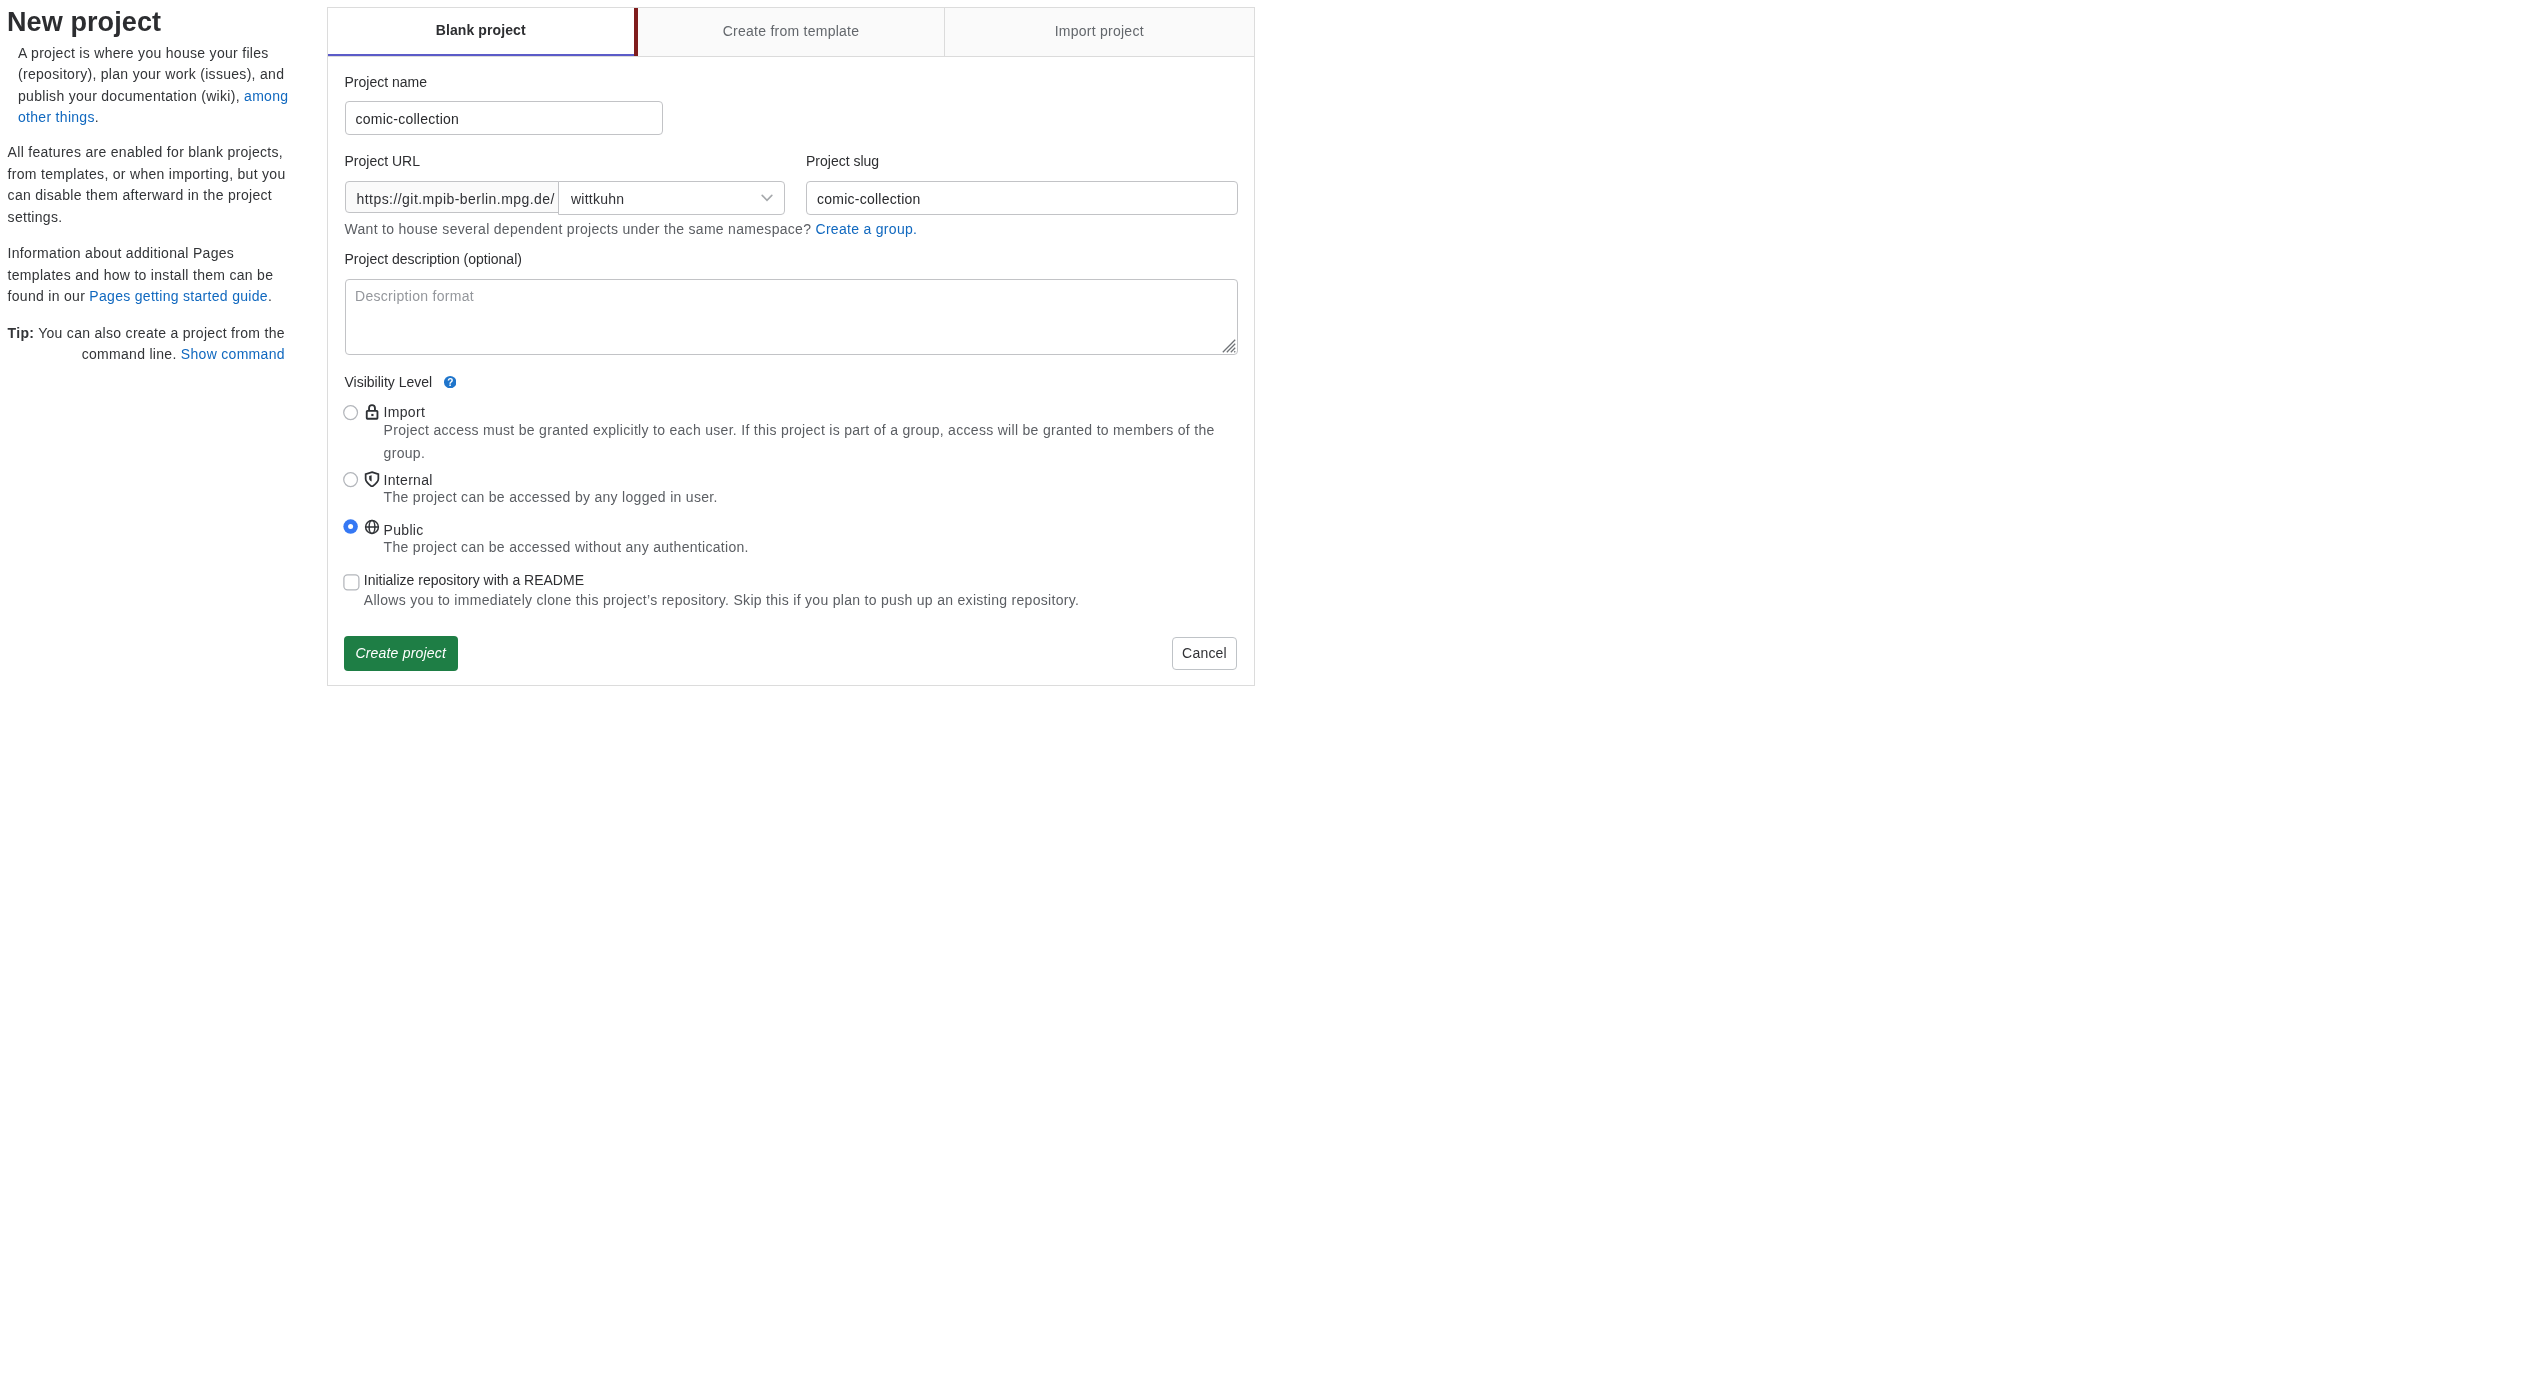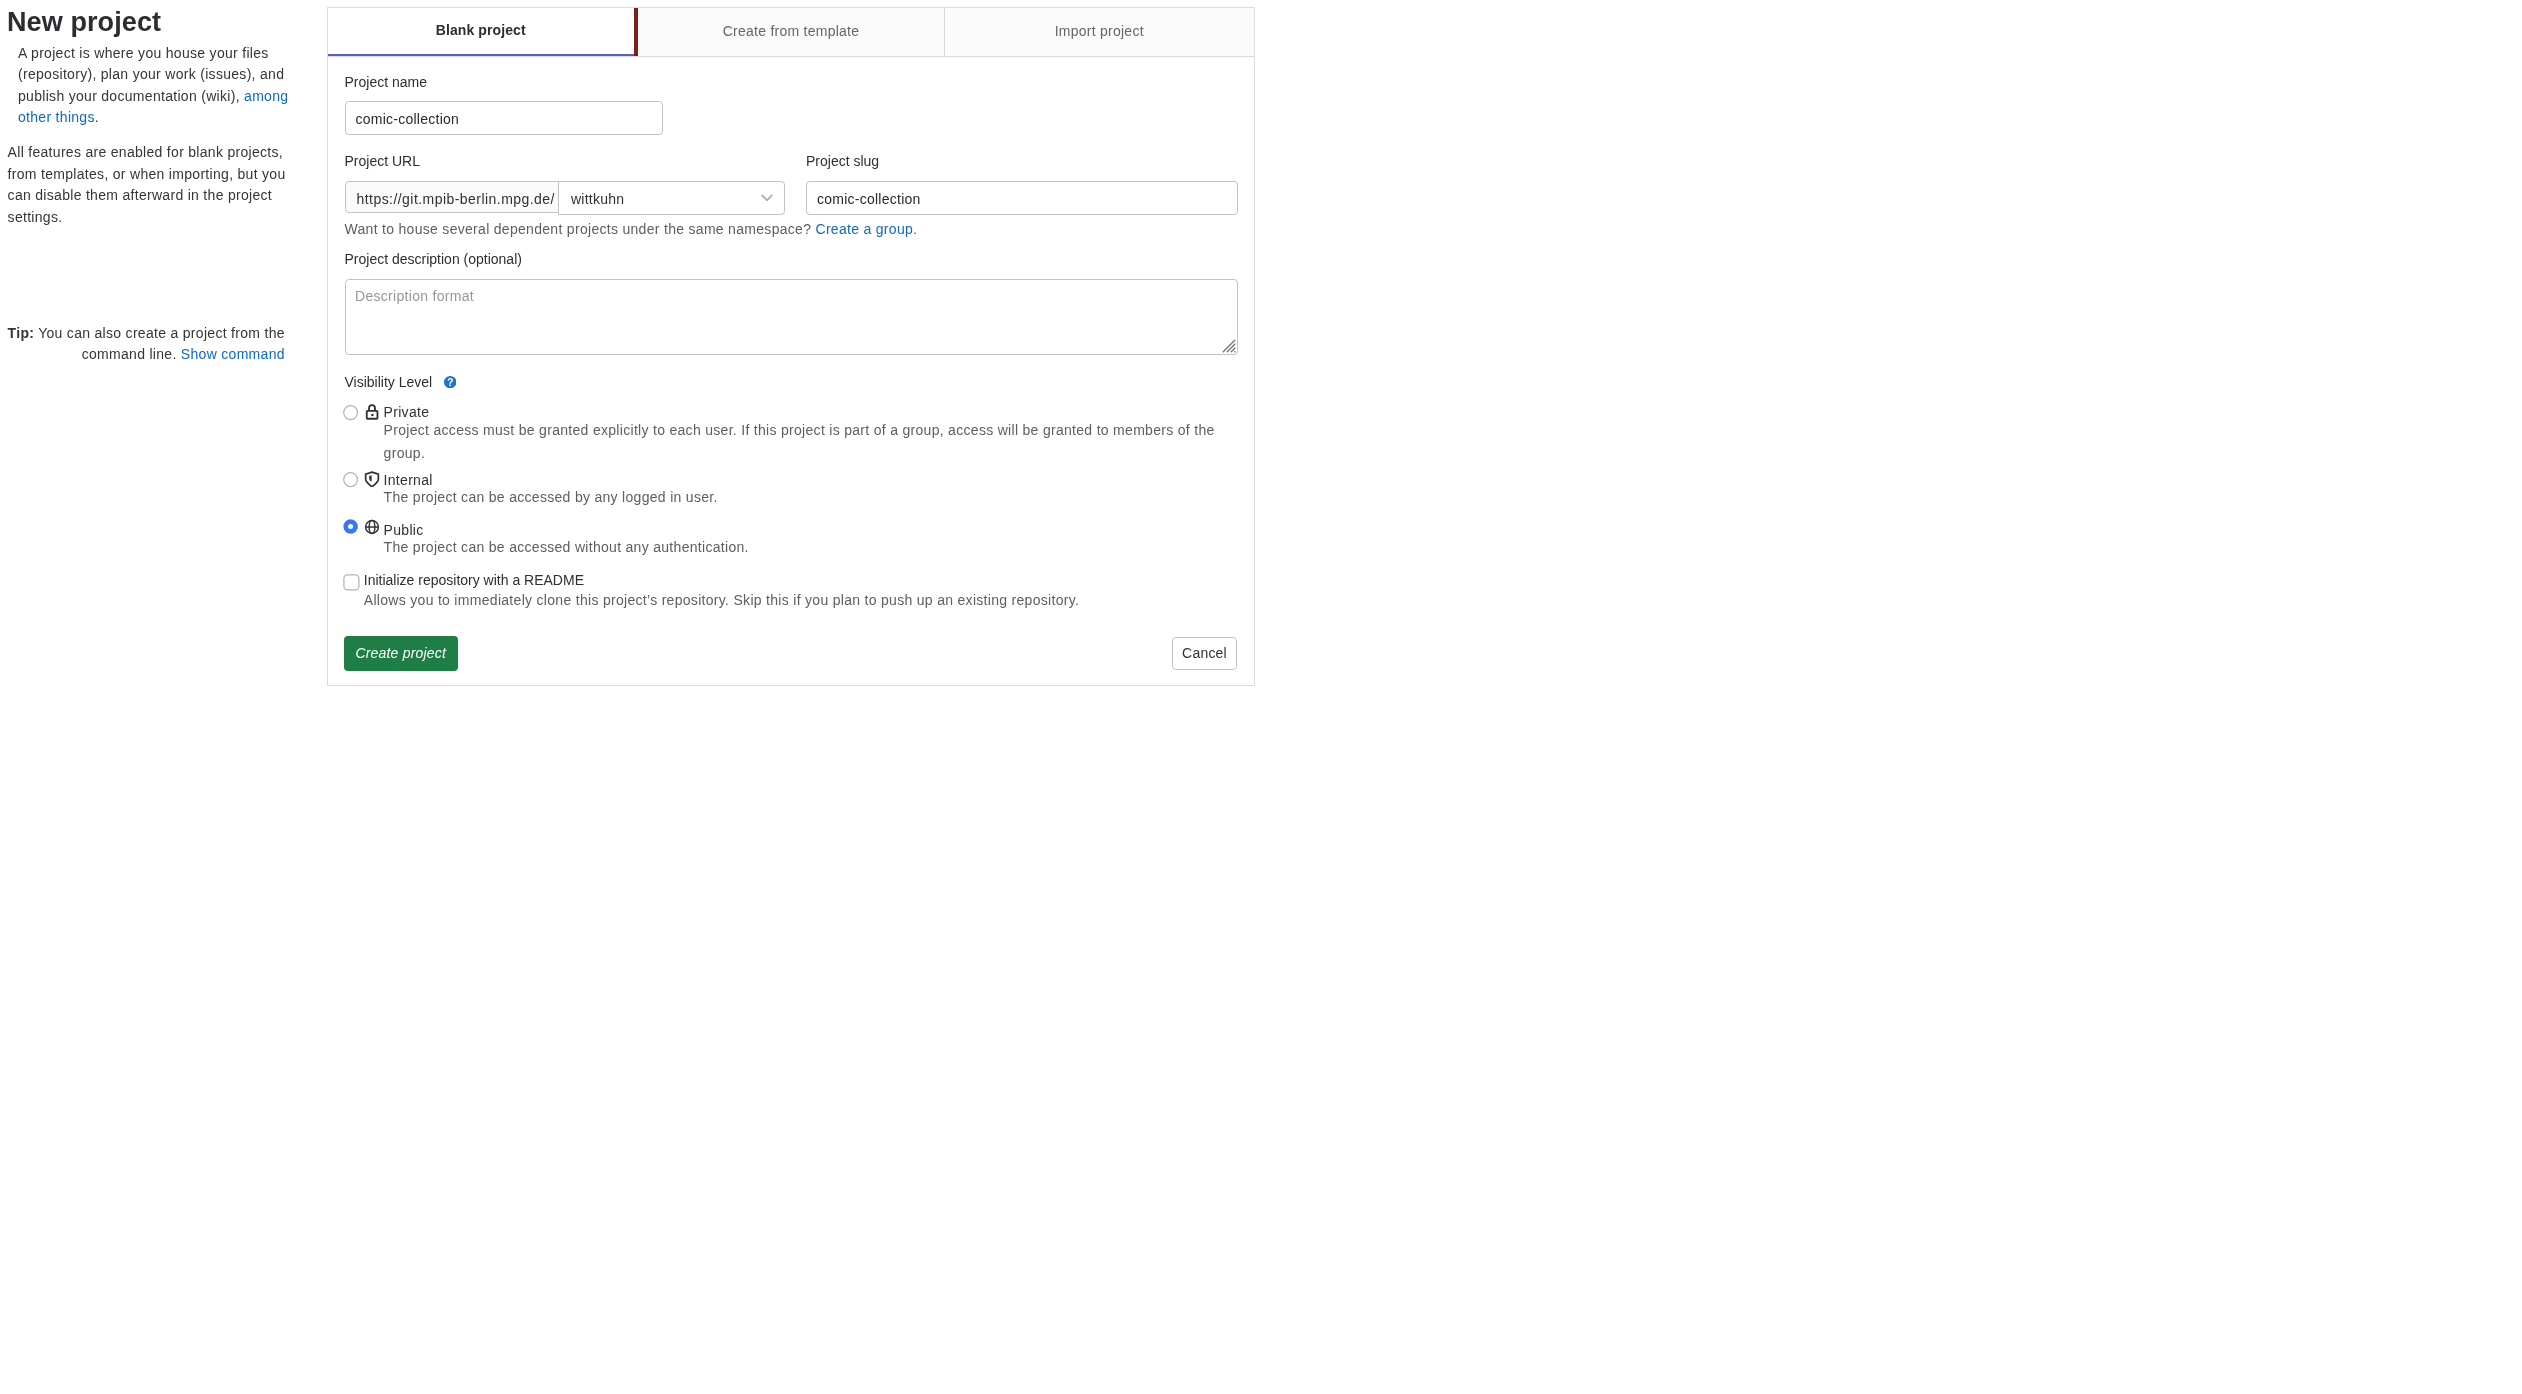--- a/index.html
+++ b/index.html
@@ -14,20 +14,21 @@
 .lab { font-weight:normal; color:#2d2e31; line-height:21.5px; }
 .input { position:absolute; height:34px; border:1px solid #c2c3c6; border-radius:4px; background:#fff; line-height:34.5px; padding-left:10px; color:#28292c; letter-spacing:0.25px; }
 </style>
 </head>
 <body>
 <div id="page">
 
   <div class="abs b" style="left:7px; top:8px; font-size:27px; line-height:29px; letter-spacing:0.1px; color:#2c2d30;">New project</div>
   <div class="abs lh" style="left:18px; top:42.8px; color:#333538; white-space:normal; width:300px;">A project is where you house your files<br>(repository), plan your work (issues), and<br>publish your documentation (wiki), <a>among<br>other things</a>.</div>
   <div class="abs lh" style="left:7.6px; top:142.3px; color:#333538;">All features are enabled for blank projects,<br>from templates, or when importing, but you<br>can disable them afterward in the project<br>settings.</div>
+  <div class="abs lh" style="left:7.6px; top:243.1px; color:#333538;">Information about additional Pages<br>templates and how to install them can be<br>found in our <a>Pages getting started guide</a>.</div>
   <div class="abs lh" style="left:7.6px; top:322.5px; color:#333538;text-align:right;"><span class="b">Tip:</span> You can also create a project from the<br>command line. <a>Show command</a></div>
 
   <div class="abs" style="left:326.5px; top:7px; width:928px; height:679px; border:1px solid #dcdcdc; background:#fff;"></div>
 
   <div class="abs b" style="left:327.5px; top:8px; width:306.5px; height:47.5px; background:#fff; border-bottom:2.5px solid #5b5bc8; text-align:center; line-height:45px; color:#2d2e31; letter-spacing:0.1px;">Blank project</div>
   <div class="abs" style="left:634px; top:8px; width:310px; height:47.5px; background:#fafafa; border-left:4px solid #7f1d1d; text-align:center; line-height:46px; color:#63676c; letter-spacing:0.25px;">Create from template</div>
   <div class="abs" style="left:944px; top:8px; width:309.5px; height:47.5px; background:#fafafa; border-left:1px solid #dbdbdb; text-align:center; line-height:46px; color:#63676c; letter-spacing:0.25px;">Import project</div>
 
   <div class="abs" style="left:327.5px; top:55.5px; width:926px; height:1px; background:#dbdbdb;"></div>
 
@@ -67,21 +68,21 @@
   <svg class="abs" style="left:343px; top:404.5px;" width="16" height="16" viewBox="0 0 16 16">
       <circle cx="7.6" cy="7.6" r="6.9" fill="#fff" stroke="#b3b6bb" stroke-width="1.25"></circle>
     </svg>
   <svg class="abs" style="left:363.5px; top:402.5px;" width="16" height="18" viewBox="0 0 16 18">
       <g fill="none" stroke="#2e3135" stroke-width="1.85">
         <path d="M5.05 8 V5 a2.95 2.95 0 0 1 5.9 0 V8"></path>
         <rect x="2.75" y="7.8" width="10.7" height="7.9" rx="0.6"></rect>
       </g>
       <rect x="7.3" y="10.9" width="2.2" height="2.2" fill="#2e3135"></rect>
     </svg>
-  <div class="abs lh" style="left:383.6px; top:402.2px; color:#303135;">Private</div>
+  <div class="abs lh" style="left:383.6px; top:402.2px; color:#303135;">Import</div>
   <div class="abs lh muted" style="left:383.6px; top:420px;">Project access must be granted explicitly to each user. If this project is part of a group, access will be granted to members of the</div>
   <div class="abs lh muted" style="left:383.6px; top:442.5px;">group.</div>
 
   <svg class="abs" style="left:343px; top:471.7px;" width="16" height="16" viewBox="0 0 16 16">
       <circle cx="7.6" cy="7.6" r="6.9" fill="#fff" stroke="#b3b6bb" stroke-width="1.25"></circle>
     </svg>
   <svg class="abs" style="left:363.5px; top:471.3px;" width="16" height="16" viewBox="0 0 16 16">
       <path d="M8 1.1 L14.35 3.2 V8.1 Q14.35 11.3 8 15.7 Q1.65 11.3 1.65 8.1 V3.2 Z" fill="none" stroke="#2e3135" stroke-width="1.75"></path>
       <path d="M7.6 4.2 V10.6 C6.0 9.9 5.2 8.9 5.2 7.6 V5.1 Z" fill="#2e3135"></path>
     </svg>

